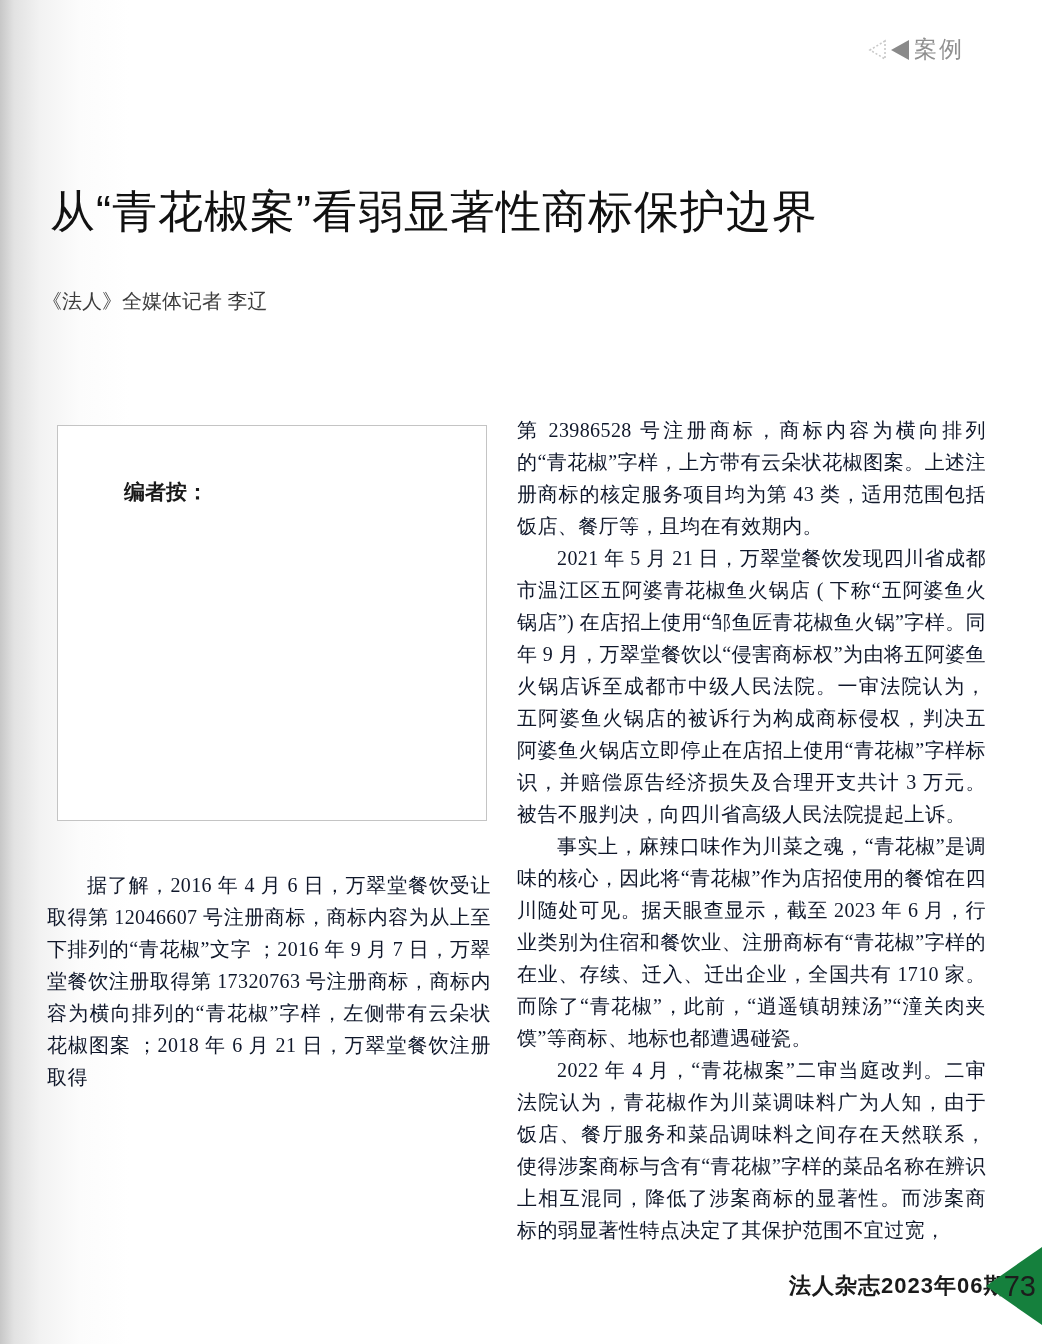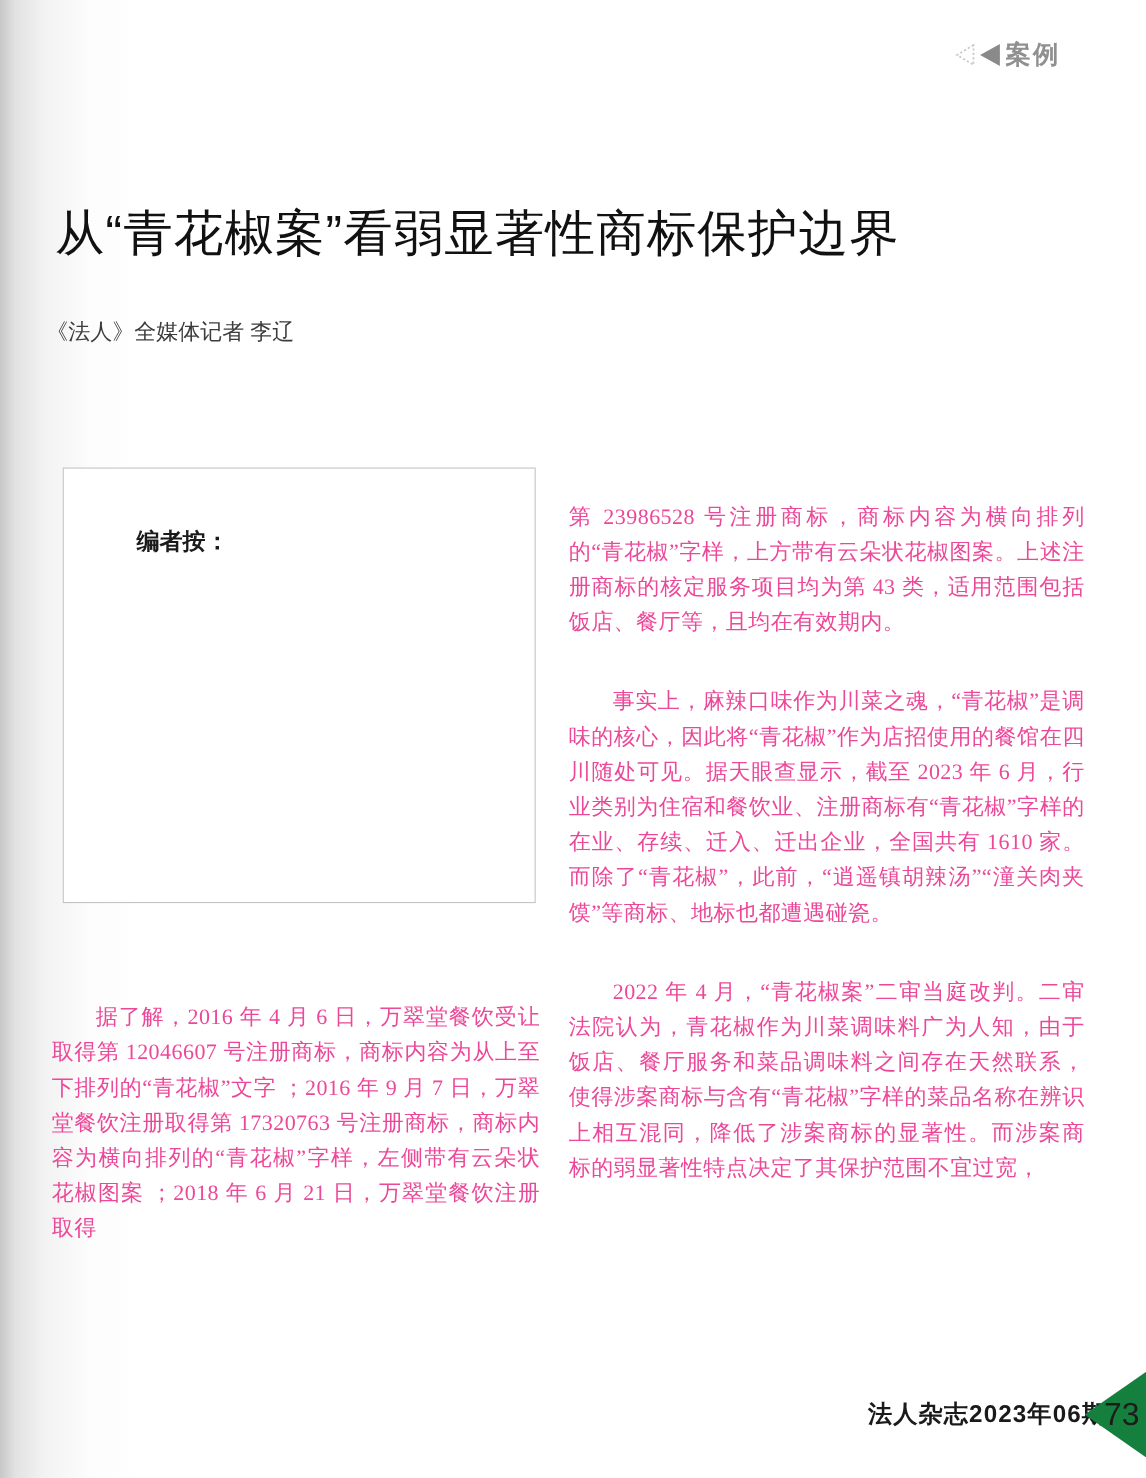--- a/index.html
+++ b/index.html
@@ -9,21 +9,21 @@
     font-family: "Liberation Serif", "DejaVu Serif", serif;
     background:
       linear-gradient(to right, #c7c7c7 0px, #e2e2e2 14px, #f2f2f2 40px, #fcfcfc 80px, #ffffff 130px);
     color: #2a2a2a;
     overflow: hidden;
   }
 
   .header {
     position: absolute;
     top: 34px; right: 78px;
-    display: flex; align-items: center; gap: 3px; font-weight: bold;
+    display: flex; align-items: center; gap: 3px;
   }
   .header .label {
     font-family: "Liberation Sans", "DejaVu Sans", sans-serif;
     font-size: 23px; color: #8f8f8f; letter-spacing: 2px;
   }
   .tri-icons { display: flex; align-items: center; gap: 2px; }
 
   .title {
     position: absolute;
     top: 182px; left: 50px; width: 860px;
@@ -63,23 +63,22 @@
     color: #222222;
     text-align: justify;
     text-indent: 2em;
   }
 
   .col { position: absolute; text-align: justify; }
   .col p {
     font-size: 20px;
     line-height: 32px;
     letter-spacing: 0.4px;
-    color: #ec4899;
+    color: #0f172a;
     text-indent: 2em;
-    margin-top: 40px;
   }
   .col p.no-indent { text-indent: 0; }
   .col-left  { left: 47px;  top: 869px; width: 444px; }
   .col-right { left: 517px; top: 414px; width: 469px; }
 
   .footer-issue {
     position: absolute;
     top: 1271px; left: 789px;
     font-family: "Liberation Sans", "DejaVu Sans", sans-serif;
     font-weight: bold;
@@ -121,21 +120,22 @@
 <div class="note-box">
   <div class="note-heading">编者按：</div>
 </div>
 
 <div class="col col-left">
   <p>据了解，2016 年 4 月 6 日，万翠堂餐饮受让取得第 12046607 号注册商标，商标内容为从上至下排列的“青花椒”文字 ；2016 年 9 月 7 日，万翠堂餐饮注册取得第 17320763 号注册商标，商标内容为横向排列的“青花椒”字样，左侧带有云朵状花椒图案 ；2018 年 6 月 21 日，万翠堂餐饮注册取得</p>
 </div>
 
 <div class="col col-right">
   <p class="no-indent">第 23986528 号注册商标，商标内容为横向排列的“青花椒”字样，上方带有云朵状花椒图案。上述注册商标的核定服务项目均为第 43 类，适用范围包括饭店、餐厅等，且均在有效期内。</p>
-  <p>事实上，麻辣口味作为川菜之魂，“青花椒”是调味的核心，因此将“青花椒”作为店招使用的餐馆在四川随处可见。据天眼查显示，截至 2023 年 6 月，行业类别为住宿和餐饮业、注册商标有“青花椒”字样的在业、存续、迁入、迁出企业，全国共有 1610 家。而除了“青花椒”，此前，“逍遥镇胡辣汤”“潼关肉夹馍”等商标、地标也都遭遇碰瓷。</p>
+  <p>2021 年 5 月 21 日，万翠堂餐饮发现四川省成都市温江区五阿婆青花椒鱼火锅店 ( 下称“五阿婆鱼火锅店”) 在店招上使用“邹鱼匠青花椒鱼火锅”字样。同年 9 月，万翠堂餐饮以“侵害商标权”为由将五阿婆鱼火锅店诉至成都市中级人民法院。一审法院认为，五阿婆鱼火锅店的被诉行为构成商标侵权，判决五阿婆鱼火锅店立即停止在店招上使用“青花椒”字样标识，并赔偿原告经济损失及合理开支共计 3 万元。被告不服判决，向四川省高级人民法院提起上诉。</p>
+  <p>事实上，麻辣口味作为川菜之魂，“青花椒”是调味的核心，因此将“青花椒”作为店招使用的餐馆在四川随处可见。据天眼查显示，截至 2023 年 6 月，行业类别为住宿和餐饮业、注册商标有“青花椒”字样的在业、存续、迁入、迁出企业，全国共有 1710 家。而除了“青花椒”，此前，“逍遥镇胡辣汤”“潼关肉夹馍”等商标、地标也都遭遇碰瓷。</p>
   <p>2022 年 4 月，“青花椒案”二审当庭改判。二审法院认为，青花椒作为川菜调味料广为人知，由于饭店、餐厅服务和菜品调味料之间存在天然联系，使得涉案商标与含有“青花椒”字样的菜品名称在辨识上相互混同，降低了涉案商标的显著性。而涉案商标的弱显著性特点决定了其保护范围不宜过宽，</p>
 </div>
 
 <div class="footer-issue">法人杂志2023年06期</div>
 
 <div class="page-badge">
   <span class="num">73</span>
 </div>
 
 </body></html>

